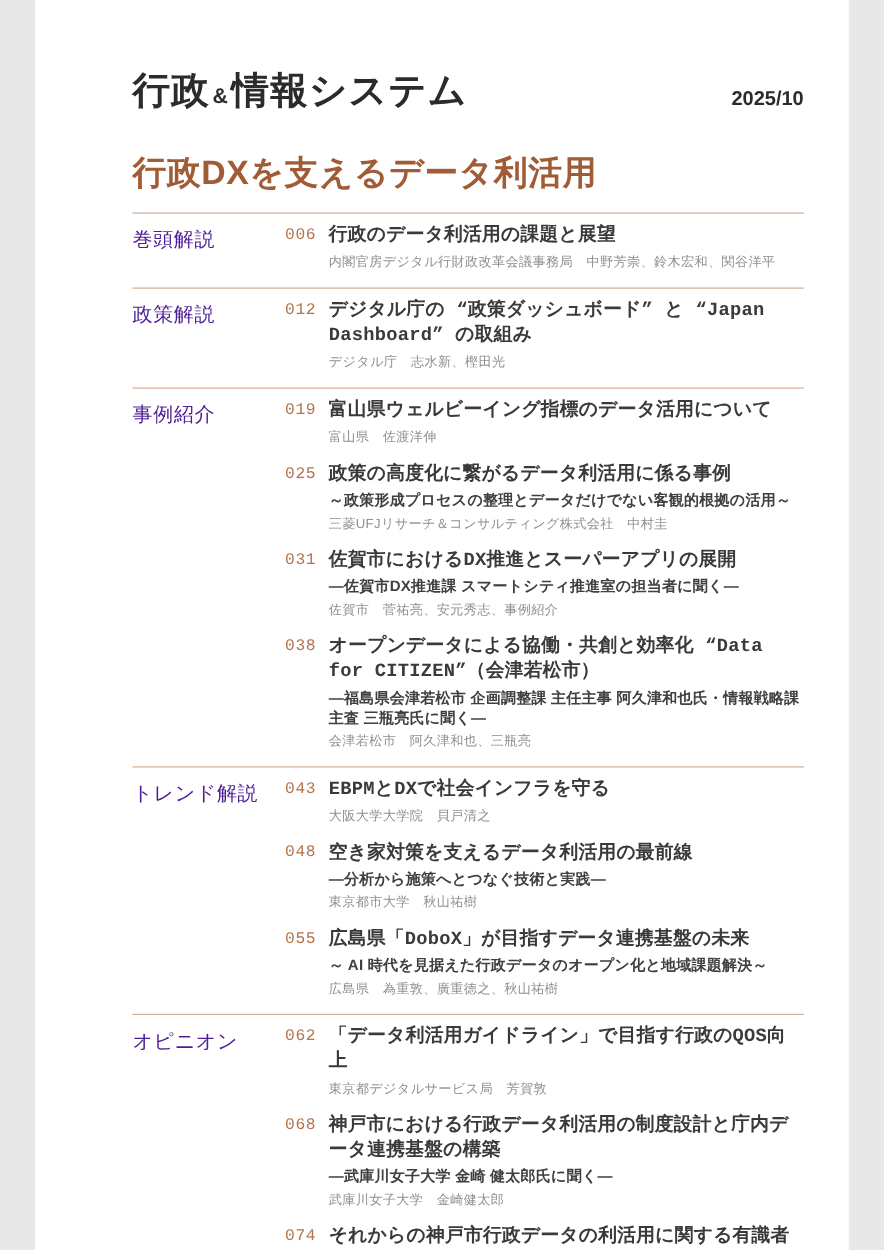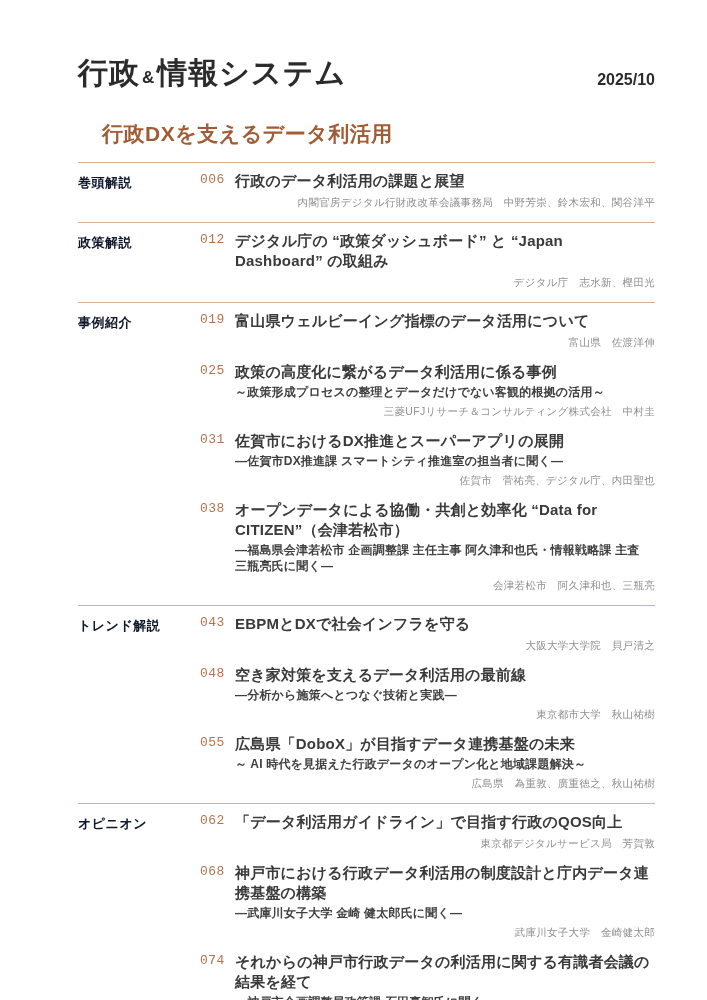--- a/index.html
+++ b/index.html
@@ -1,54 +1,54 @@
 <!DOCTYPE html>
 <html lang="ja"><head>
 <meta charset="utf-8">
 <style>
   html,body{margin:0;padding:0;background:#e8e8e8;}
   .page{
     position:relative;
-    width:707px;height:1000px;
+    width:651px;height:1000px;
     margin:0 auto;
     background:#ffffff;
     box-sizing:border-box;
-    padding:58px 52px 0 78px;
+    padding:58px 36px 0 78px;
     font-family:"Liberation Sans","DejaVu Sans",sans-serif;
     color:#3b3b3b;
     overflow:hidden;
   }
   
   .masthead{display:flex;justify-content:space-between;align-items:flex-end;}
   .mag-title{font-size:30px;font-weight:800;color:#2b2b2b;letter-spacing:1px;line-height:1;}
   .mag-title .amp{font-size:17px;font-weight:800;margin:0 2px;}
   .issue{font-size:16px;font-weight:700;color:#2b2b2b;line-height:1;}
   .feature-title{
     margin-top:32px;
-    font-size:21px;font-weight:800;color:#a15c35;letter-spacing:0.5px;margin-left:24px;
+    font-size:27px;font-weight:800;color:#a15c35;letter-spacing:0.5px;
   }
   
   .toc{margin-top:14px;}
   .section{border-top:1px solid #d6b096;padding-top:8px;margin-top:0;}
   .entry{
     display:grid;
     grid-template-columns:122px 35px 1fr;
     margin-bottom:13px;
   }
   .cat{
-    font-size:13px;font-weight:700;color:#0f172a;
+    font-size:16px;font-weight:400;color:#4c1d95;
     padding-top:3px;letter-spacing:0.5px;
   }
   .pnum{
     font-size:13px;color:#b3744d;padding-top:1px;letter-spacing:0.5px;font-family:Liberation Mono, monospace;
   }
   .content{min-width:0;}
-  .e-title{font-size:15px;font-weight:700;color:#3a3a3a;line-height:20px;letter-spacing:0.2px;}
+  .e-title{font-size:15px;font-weight:700;color:#3a3a3a;line-height:20px;letter-spacing:0.2px;font-family:Liberation Mono, monospace;}
   .e-sub{font-size:12px;font-weight:700;color:#404040;line-height:16px;margin-top:2px;letter-spacing:0.2px;}
-  .e-auth{font-size:10.5px;font-weight:400;color:#8f8f8f;line-height:14px;margin-top:4px;letter-spacing:0.3px;text-align:right;}
+  .e-auth{font-size:10.5px;font-weight:400;color:#8f8f8f;line-height:14px;margin-top:4px;letter-spacing:0.3px;}
 </style>
 </head>
 <body>
 
 <div class="page">
 
   <div class="masthead">
     <div class="mag-title"><span>行政</span><span class="amp">&amp;</span><span>情報システム</span></div>
     <div class="issue">2025/10</div>
   </div>
@@ -93,21 +93,21 @@
             <div class="e-sub">～政策形成プロセスの整理とデータだけでない客観的根拠の活用～</div>
             <div class="e-auth">三菱UFJリサーチ＆コンサルティング株式会社　中村圭</div>
           </div>
         </div>
         <div class="entry">
           <div class="cat"></div>
           <div class="pnum">031</div>
           <div class="content">
             <div class="e-title">佐賀市におけるDX推進とスーパーアプリの展開</div>
             <div class="e-sub">―佐賀市DX推進課 スマートシティ推進室の担当者に聞く―</div>
-            <div class="e-auth">佐賀市　菅祐亮、デジタル庁、内田聖也</div>
+            <div class="e-auth">佐賀市　菅祐亮、安元秀志、事例紹介</div>
           </div>
         </div>
         <div class="entry">
           <div class="cat"></div>
           <div class="pnum">038</div>
           <div class="content">
             <div class="e-title">オープンデータによる協働・共創と効率化 “Data for CITIZEN”（会津若松市）</div>
             <div class="e-sub">―福島県会津若松市 企画調整課 主任主事 阿久津和也氏・情報戦略課 主査 三瓶亮氏に聞く―</div>
             <div class="e-auth">会津若松市　阿久津和也、三瓶亮</div>
           </div>

